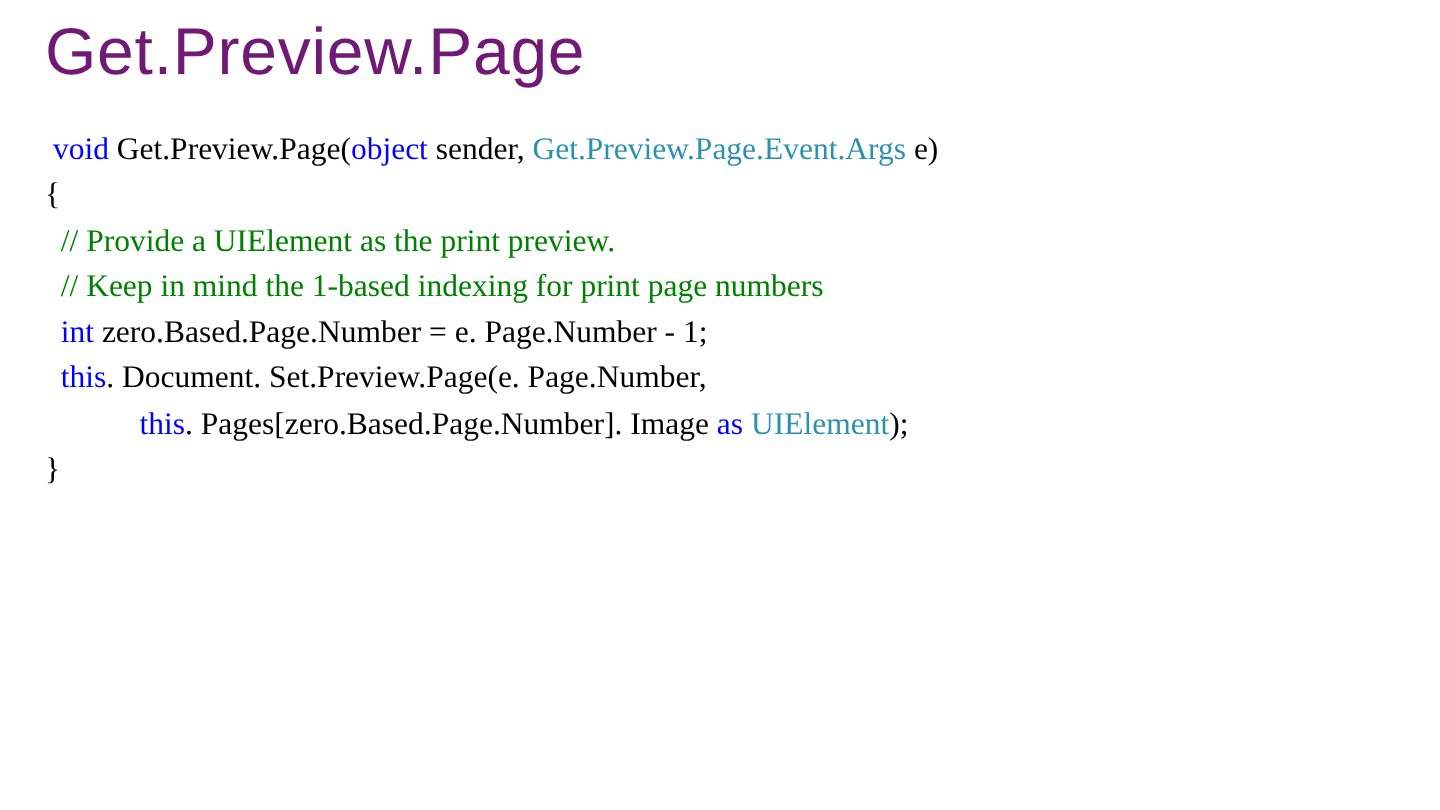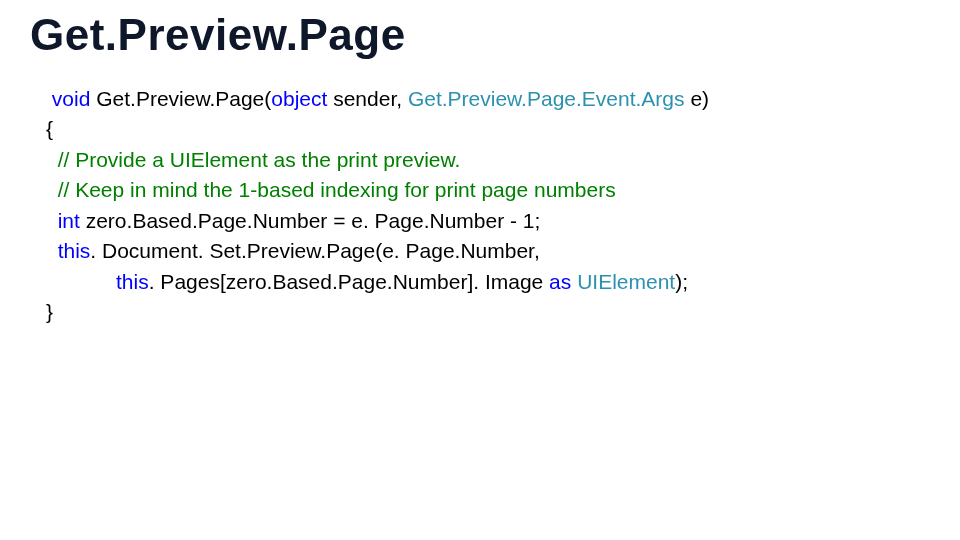--- a/index.html
+++ b/index.html
@@ -9,28 +9,28 @@
     height: 540px;
     background: #ffffff;
     font-family: "Segoe UI Light", "Segoe UI", Arial, sans-serif;
     overflow: hidden;
   }
   .slide {
     padding: 10px 30px 0 30px;
   }
   .title {
     font-size: 44px;
-    font-weight: 700;
-    color: #0f172a;
+    font-weight: 400;
+    color: #701a75;
     margin: 0 0 24px 0;
     letter-spacing: 0.5px;
   }
   pre.code {
-    margin: 16px;
-    font-family: Liberation Sans, sans-serif;
+    margin: 0;
+    font-family: Liberation Serif, serif;
     font-size: 21px;
     line-height: 1.45;
     color: #000;
     white-space: pre;
   }
   .kw   { color: #0000ff; }  
   .type { color: #2b91af; }  
   .cmt  { color: #008000; }  
 </style>
 </head>

